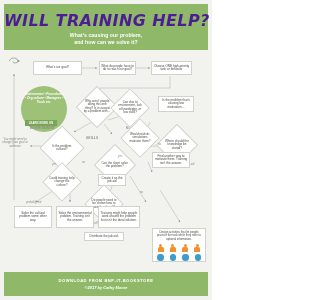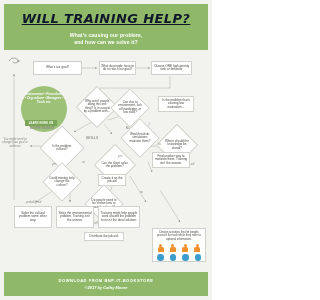--- a/index.html
+++ b/index.html
@@ -5,21 +5,21 @@
   html,body{margin:0;padding:0;background:#ffffff;}
   body{width:212px;height:300px;overflow:hidden;
        font-family:"Liberation Sans",sans-serif;}
   #page{position:relative;width:212px;height:300px;background:#f2f2ef;}
 
   
   .band{position:absolute;left:4px;right:4px;background:#8fb968;}
   #header{top:4px;height:46px;}
   #title{position:absolute;left:0;right:0;top:7px;text-align:center;
          font-family:"DejaVu Sans",sans-serif;font-style:italic;font-weight:bold;
-         font-size:13px;letter-spacing:.4px;color:#0f172a;white-space:nowrap;text-decoration:underline;}
+         font-size:16px;letter-spacing:.4px;color:#4c1d95;white-space:nowrap;}
   .sub{position:absolute;left:0;right:0;text-align:center;color:#ffffff;
        font-size:5.1px;font-weight:bold;letter-spacing:.1px;}
   #sub1{top:28px;} #sub2{top:35px;}
 
   
   #footer{top:272px;height:24px;}
   .foot{position:absolute;left:0;right:0;text-align:center;color:#ffffff;}
   #foot1{top:6px;font-size:4.1px;font-weight:bold;letter-spacing:.5px;}
   #foot2{top:13px;font-size:4px;font-style:italic;font-weight:bold;}
 

